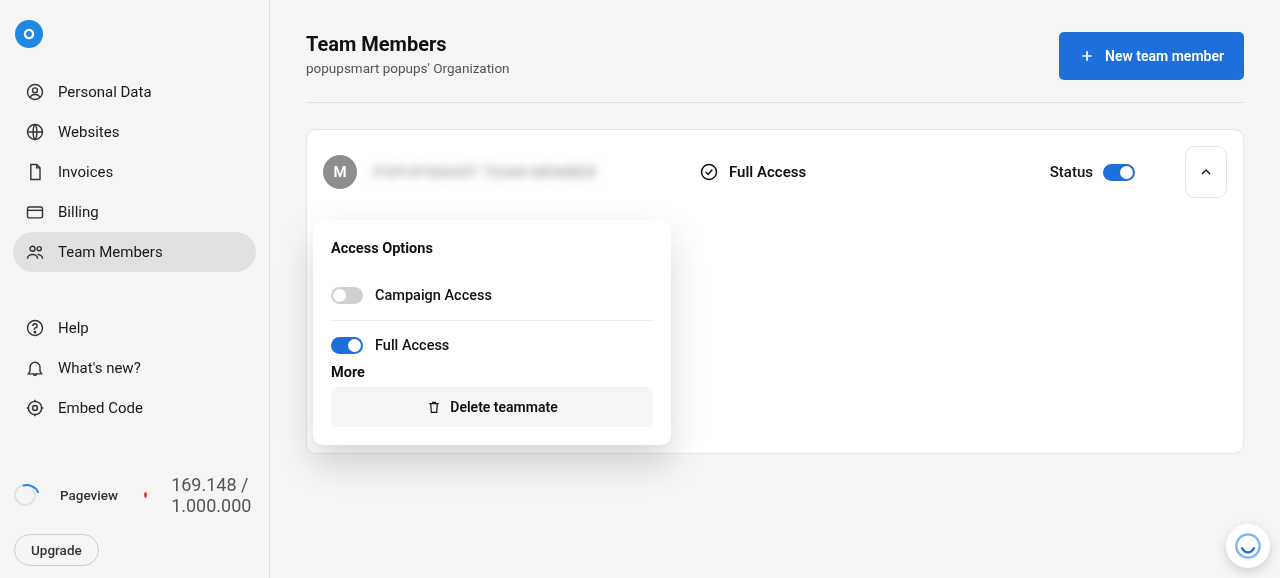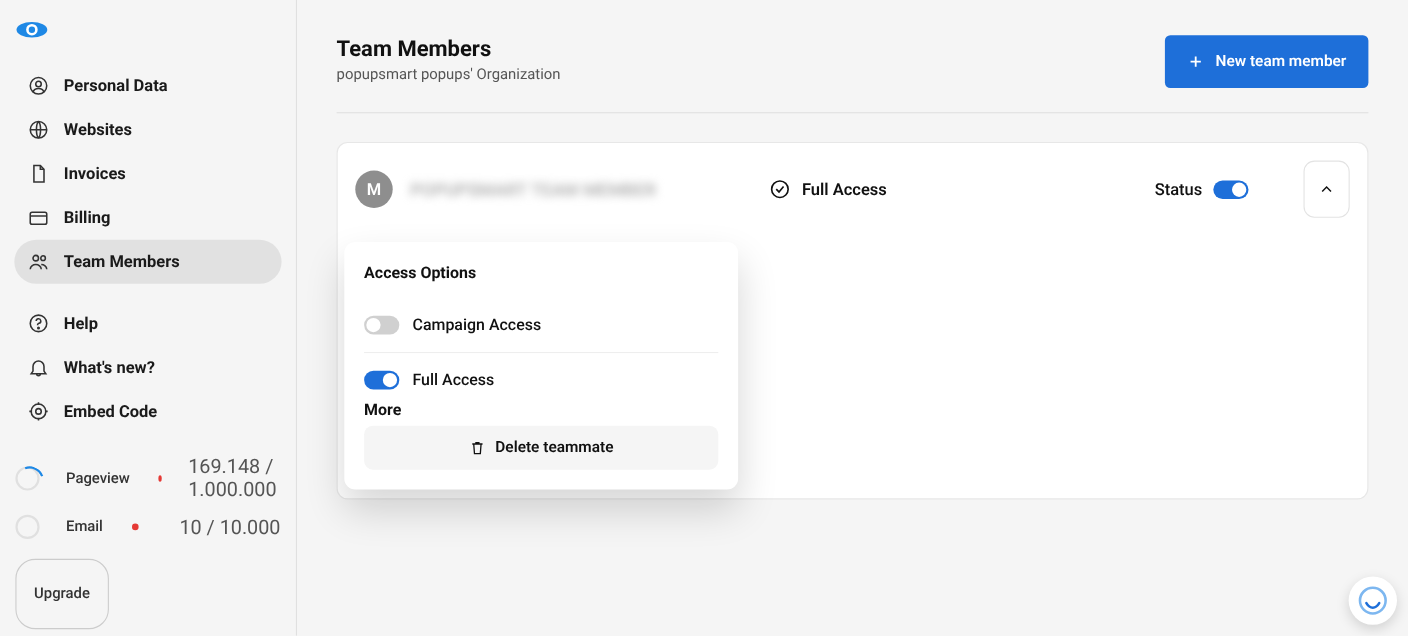--- a/index.html
+++ b/index.html
@@ -42,21 +42,21 @@
       padding: 8px 13px;
     }
     .nav-item {
       display: flex;
       align-items: center;
       gap: 13px;
       padding: 10px 12px;
       border-radius: 22px;
       cursor: pointer;
       font-size: 15px;
-      font-weight: 700;
+      font-weight: 400;
       color: #1a1a1a;
     }
     .nav-item.active {
       background: rgba(0,0,0,0.08);
     }
     .nav-item .icon {
       width: 20px;
       height: 20px;
       display: flex;
       align-items: center;
@@ -120,21 +120,21 @@
       margin-left: 2px;
     }
     .usage-value {
       margin-left: auto;
       font-size: 18px;
       color: #555;
     }
     .upgrade-btn {
       border: 1px solid #ccc;
       background: transparent;
-      padding: 23px 16px;
+      padding: 7px 16px;
       border-radius: 18px;
       font-size: 13.5px;
       font-weight: 500;
       cursor: pointer;
       color: #333;
       margin-top: 6px;
     }
 
     .main {
       flex: 1;
@@ -434,26 +434,20 @@
       <span>Embed Code</span>
     </div>
   </div>
 
   <div class="sidebar-bottom">
     <div class="usage-row">
       <span class="usage-circle partial"></span>
       <span class="usage-label">Pageview</span>
       <span class="dot-indicator"></span>
       <span class="usage-value">169.148 / 1.000.000</span>
-    </div>
-    <div class="usage-row">
-      <span class="usage-circle"></span>
-      <span class="usage-label">Email</span>
-      <span class="dot-indicator"></span>
-      <span class="usage-value">10 / 10.000</span>
     </div>
     <button class="upgrade-btn">Upgrade</button>
   </div>
 </aside>
 
 <main class="main">
   <div class="page-header">
     <div>
       <div class="page-title">Team Members</div>
       <div class="page-subtitle">popupsmart popups' Organization</div>

